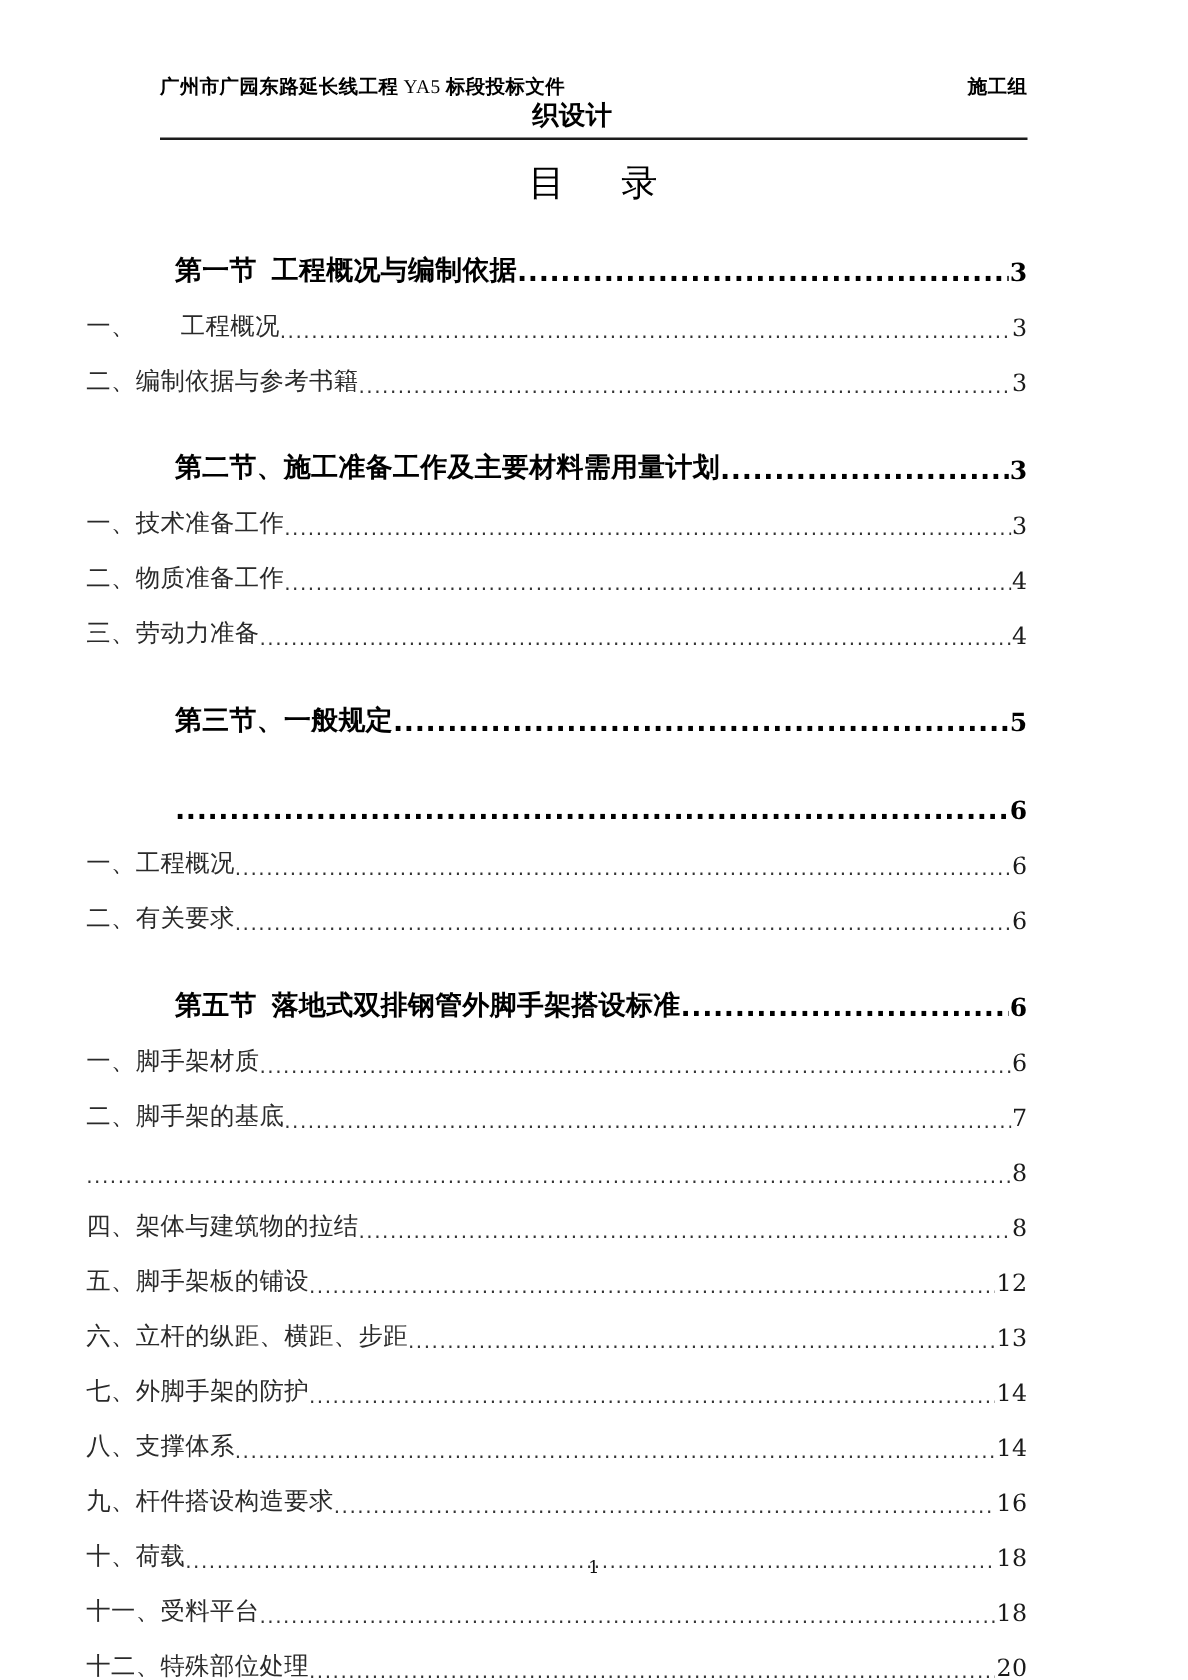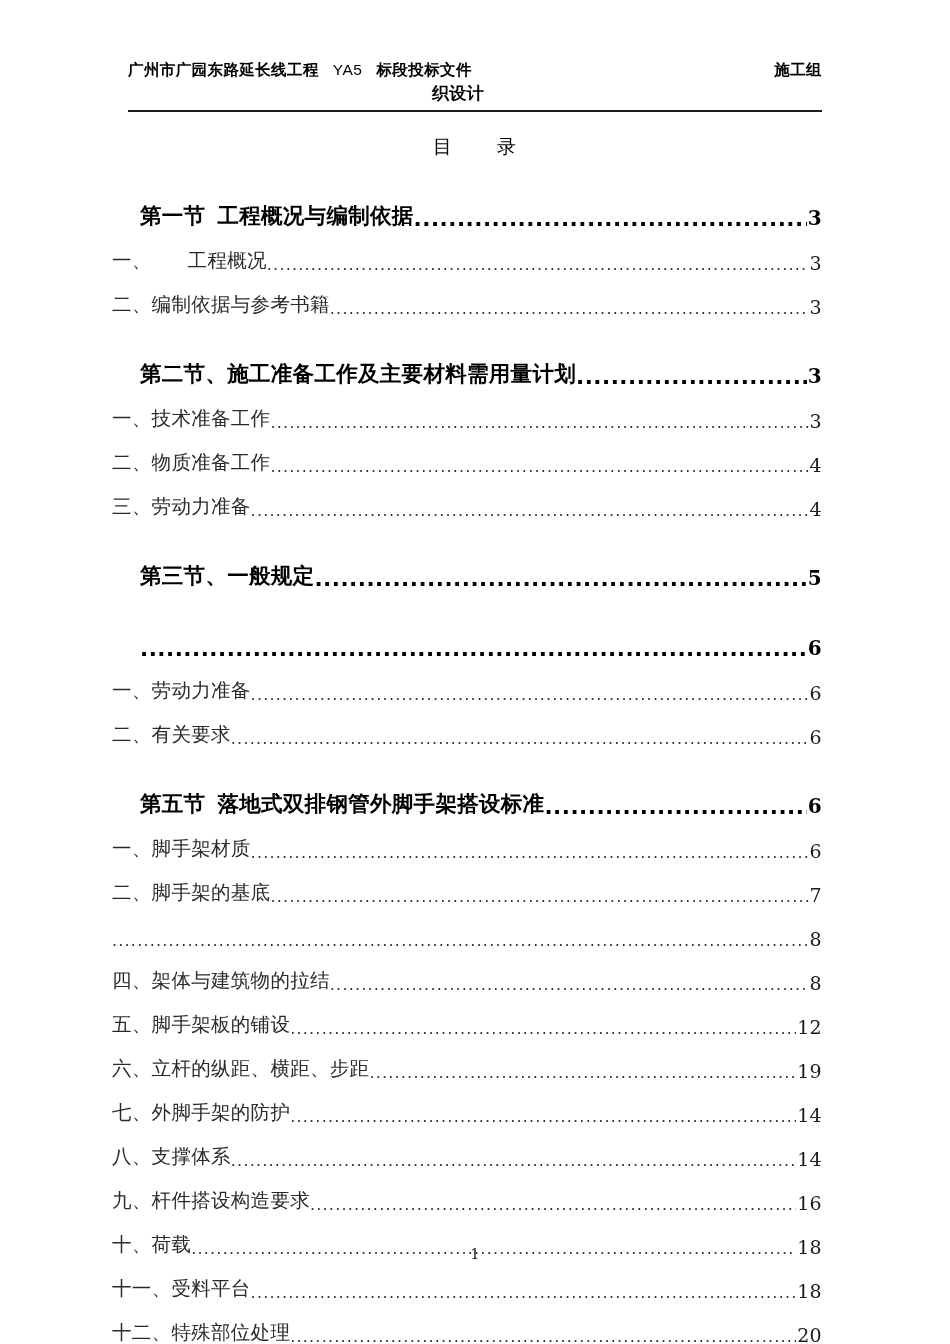--- a/index.html
+++ b/index.html
@@ -35,30 +35,30 @@
     display: flex;
     justify-content: space-between;
     align-items: baseline;
     font-weight: bold;
     font-size: 15.5px;
     line-height: 23px;
     letter-spacing: 0.4px;
   }
   .header-left { white-space: nowrap; }
   .header-left .latin {
-    font-family: Liberation Sans, sans-serif;
+    font-family: Liberation Serif, serif;
     font-weight: normal;
     letter-spacing: 0.5px;
-    padding: 0 14px;
+    padding: 0 4px;
   }
   .header-right { white-space: nowrap; }
   .header-second {
     text-align: center;
     font-weight: bold;
-    font-size: 17px;
+    font-size: 21px;
     line-height: 23px;
     letter-spacing: 0.4px;
     margin-left: -34px;
   }
   .header-rule {
     position: absolute;
     left: 128px;
     top: 110px;
     width: 694px;
     height: 0;
@@ -66,21 +66,21 @@
   }
 
   
   .doc-title {
     position: absolute;
     left: 0;
     top: 126px;
     width: 950px;
     text-align: center;
     font-family: "DejaVu Sans", sans-serif;
-    font-size: 19px;
+    font-size: 29px;
     line-height: 40px;
     letter-spacing: 1px;
     font-weight: normal;
   }
   .doc-title .sp { display: inline-block; width: 44px; }
 
   
   .toc {
     position: absolute;
     left: 0;
@@ -112,21 +112,21 @@
     letter-spacing: 0.5px;
   }
   .lvl1 .pg {
     font-family: "DejaVu Serif", serif;
     font-weight: bold;
     font-size: 20px;
   }
 
   
   .lvl2 {
-    padding-left: 112px;
+    padding-left: 69px;
     padding-right: 128px;
     height: 44px;
     font-size: 19.5px;
     font-weight: normal;
     letter-spacing: 0.3px;
     color: #2a2a2a;
   }
   .lvl2 .leader {
     font-weight: normal;
     font-size: 16px;
@@ -233,21 +233,21 @@
         <span class="toc-label">第三节、一般规定</span>
         <span class="leader">.......................................................................................................................................................................................................</span>
         <span class="pg">5</span>
       </div>
       <div class="gap-row"></div>
       <div class="toc-entry lvl1">
         <span class="leader">.......................................................................................................................................................................................................</span>
         <span class="pg">6</span>
       </div>
       <div class="toc-entry lvl2">
-        <span class="toc-label">一、劳动力准备</span>
+        <span class="toc-label">一、工程概况</span>
         <span class="leader">.......................................................................................................................................................................................................</span>
         <span class="pg">6</span>
       </div>
       <div class="toc-entry lvl2">
         <span class="toc-label">二、有关要求</span>
         <span class="leader">.......................................................................................................................................................................................................</span>
         <span class="pg">6</span>
       </div>
       <div class="gap-row"></div>
       <div class="toc-entry lvl1">
@@ -275,21 +275,21 @@
         <span class="pg">8</span>
       </div>
       <div class="toc-entry lvl2">
         <span class="toc-label">五、脚手架板的铺设</span>
         <span class="leader">.......................................................................................................................................................................................................</span>
         <span class="pg">12</span>
       </div>
       <div class="toc-entry lvl2">
         <span class="toc-label">六、立杆的纵距、横距、步距</span>
         <span class="leader">.......................................................................................................................................................................................................</span>
-        <span class="pg">19</span>
+        <span class="pg">13</span>
       </div>
       <div class="toc-entry lvl2">
         <span class="toc-label">七、外脚手架的防护</span>
         <span class="leader">.......................................................................................................................................................................................................</span>
         <span class="pg">14</span>
       </div>
       <div class="toc-entry lvl2">
         <span class="toc-label">八、支撑体系</span>
         <span class="leader">.......................................................................................................................................................................................................</span>
         <span class="pg">14</span>

